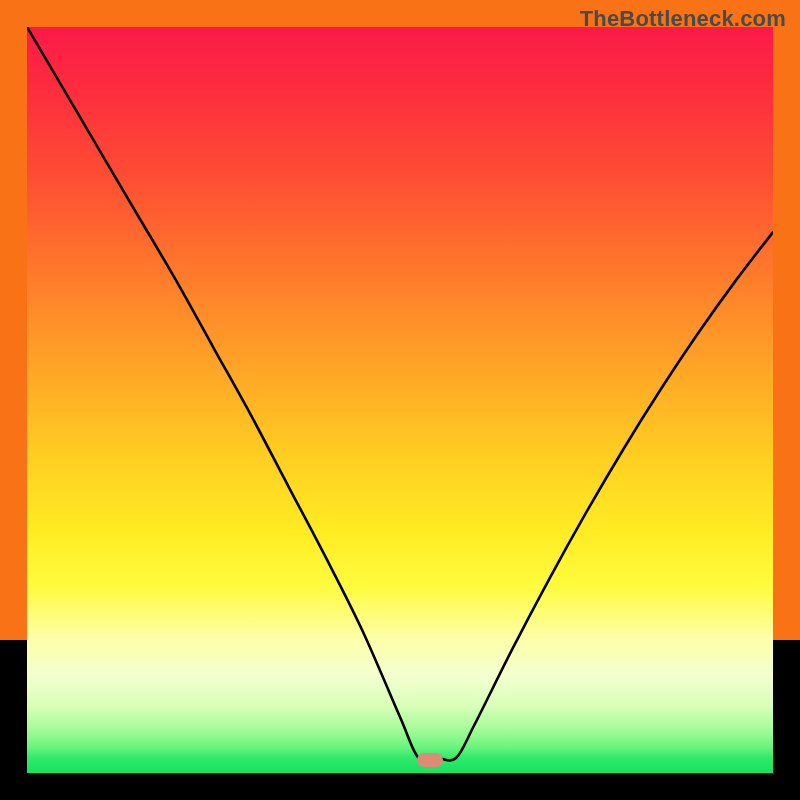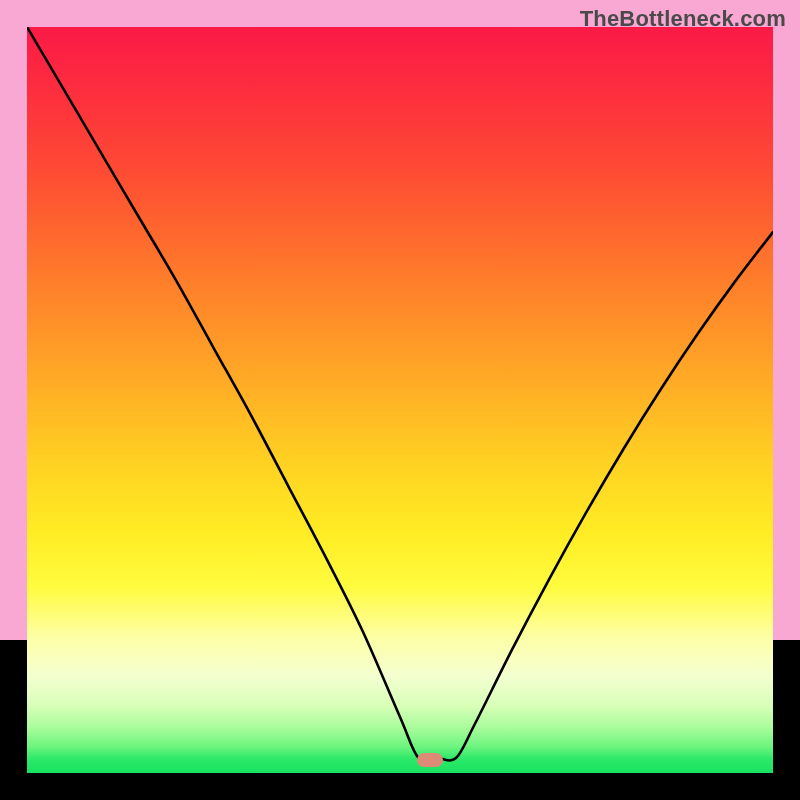--- a/index.html
+++ b/index.html
@@ -8,21 +8,21 @@
     width: 800px;
     height: 800px;
     background: #000;
     overflow: hidden;
     font-family: Arial, Helvetica, sans-serif;
   }
   .stage {
     position: relative;
     width: 800px;
     height: 640px;
-    background: #f9a8d4;
+    background: #f97316;
   }
   .watermark {
     position: absolute;
     top: 6px;
     right: 14px;
     color: #4a4a4a;
     font-size: 22px;
     font-weight: 600;
     letter-spacing: 0.2px;
     z-index: 10;

